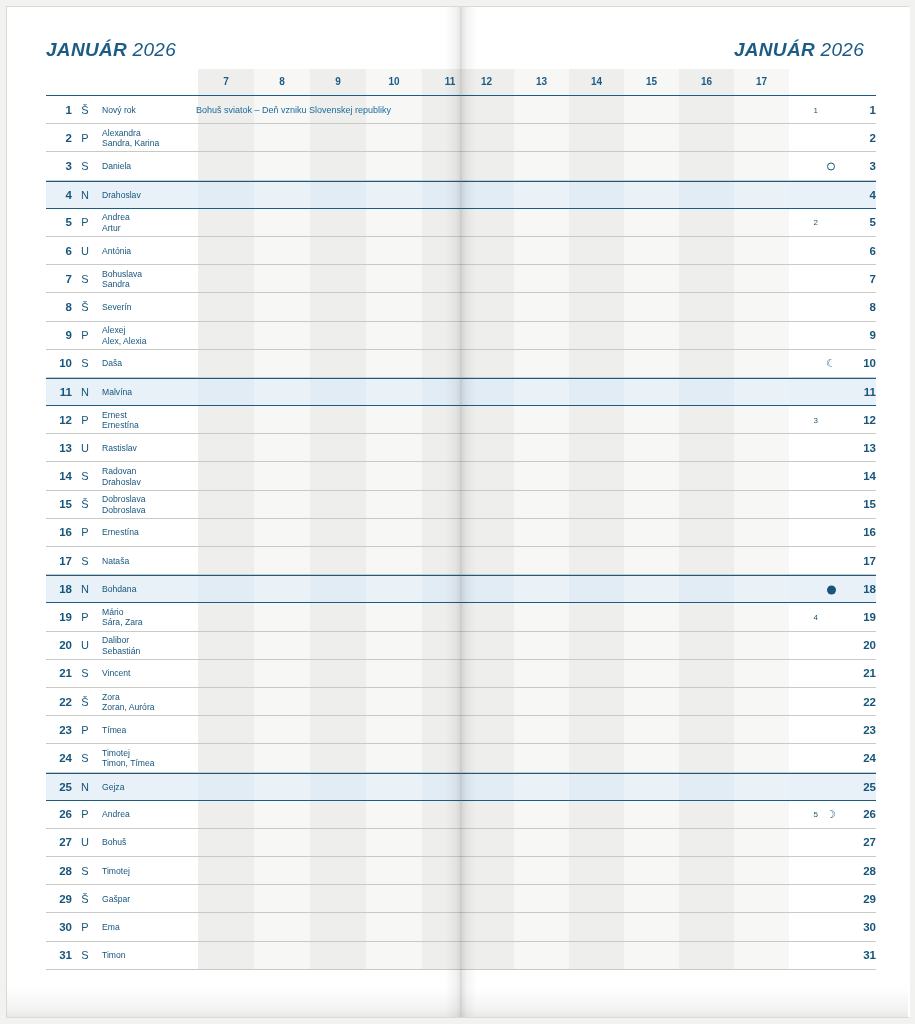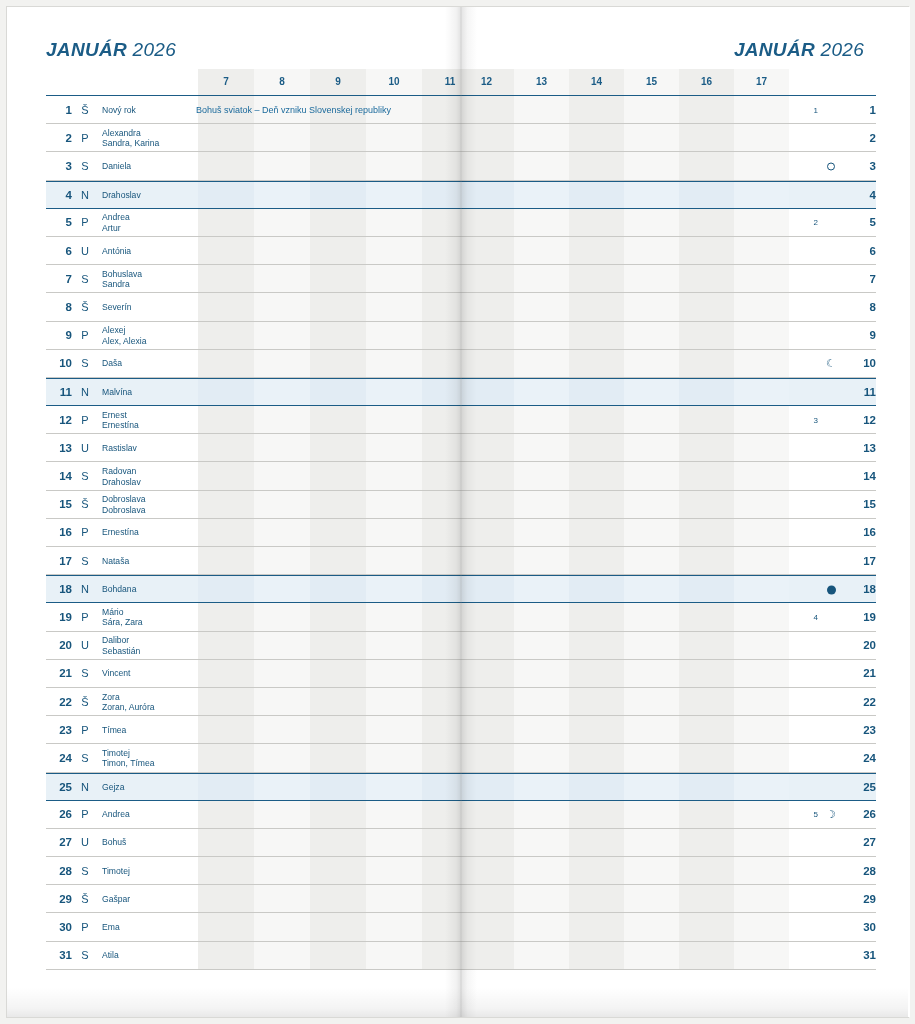--- a/index.html
+++ b/index.html
@@ -847,21 +847,21 @@
             <div class="band" style="left: 376px; width: 56px;"></div>
             <div class="band" style="left: 413px; width: 55px;"></div>
             <div class="band" style="left: 468px; width: 55px; background: rgb(247, 247, 246);"></div>
             <div class="band" style="left: 523px; width: 55px;"></div>
             <div class="band" style="left: 578px; width: 55px; background: rgb(247, 247, 246);"></div>
             <div class="band" style="left: 633px; width: 55px;"></div>
             <div class="band" style="left: 688px; width: 55px; background: rgb(247, 247, 246);"></div>
             <div class="daynum">31</div>
             <div class="dayletter">S</div>
             <div class="names">
-              <div>Atila</div>
+              <div>Timon</div>
             </div>
             <div class="daynum-right">31</div>
           </div>
         </div>
     </div>
 
     <div class="gutter"></div>
     <div class="bottom-edge"></div>
   </div>
 </div>

